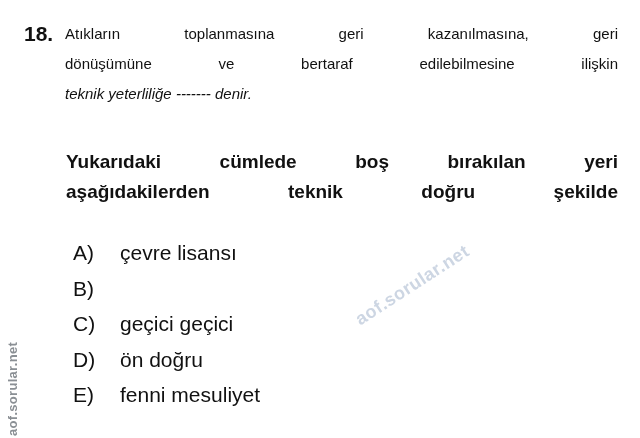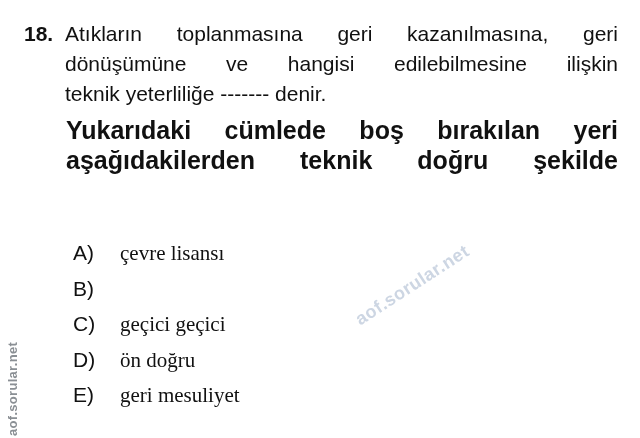--- a/index.html
+++ b/index.html
@@ -22,59 +22,59 @@
     top: 19px;
     font-size: 21px;
     line-height: 30px;
     font-weight: bold;
   }
   .body-block {
     position: absolute;
     left: 65px;
     top: 19px;
     width: 553px;
-    font-size: 21px;
+    font-size: 15px;
     line-height: 30px;
     font-weight: normal;
   }
   .stem-block {
     position: absolute;
     left: 66px;
-    top: 115px;
+    top: 147px;
     width: 552px;
-    font-size: 25px;
+    font-size: 19px;
     line-height: 30px;
     font-weight: bold;
   }
   .jline {
     text-align: justify;
     text-align-last: justify;
   }
   .lline {
     text-align: left;
+    font-style: italic;
   }
   .options {
     position: absolute;
     left: 73px;
     top: 240px;
   }
   .option-row {
     display: flex;
     height: 35.5px;
     align-items: flex-start;
     font-size: 21px;
     line-height: 26px;
   }
   .option-letter {
     width: 47px;
     flex: 0 0 47px;
   }
   .option-text {
     white-space: nowrap;
-    font-family: Liberation Serif, serif;
   }
   .wm-diagonal {
     position: absolute;
     left: 363px;
     top: 309px;
     transform-origin: 0 100%;
     transform: rotate(-33deg);
     font-size: 18px;
     font-weight: bold;
     letter-spacing: 0.5px;
@@ -98,21 +98,21 @@
 </style>
 </head>
 <body>
 
 <div class="page">
 
   <div class="qnum">18.</div>
 
   <div class="body-block">
     <div class="jline">Atıkların toplanmasına geri kazanılmasına, geri</div>
-    <div class="jline">dönüşümüne ve hangisi edilebilmesine ilişkin</div>
+    <div class="jline">dönüşümüne ve bertaraf edilebilmesine ilişkin</div>
     <div class="lline">teknik yeterliliğe ------- denir.</div>
   </div>
 
   <div class="stem-block">
     <div class="jline">Yukarıdaki cümlede boş bırakılan yeri</div>
     <div class="jline">aşağıdakilerden teknik doğru şekilde</div>
   </div>
 
   <div class="options">
     <div class="option-row">
@@ -125,20 +125,20 @@
     <div class="option-row">
       <span class="option-letter">C)</span>
       <span class="option-text">geçici geçici</span>
     </div>
     <div class="option-row">
       <span class="option-letter">D)</span>
       <span class="option-text">ön doğru</span>
     </div>
     <div class="option-row">
       <span class="option-letter">E)</span>
-      <span class="option-text">geri mesuliyet</span>
+      <span class="option-text">fenni mesuliyet</span>
     </div>
   </div>
 
   <div class="wm-diagonal">aof.sorular.net</div>
   <div class="wm-vertical">aof.sorular.net</div>
 
 </div>
 
 </body></html>

